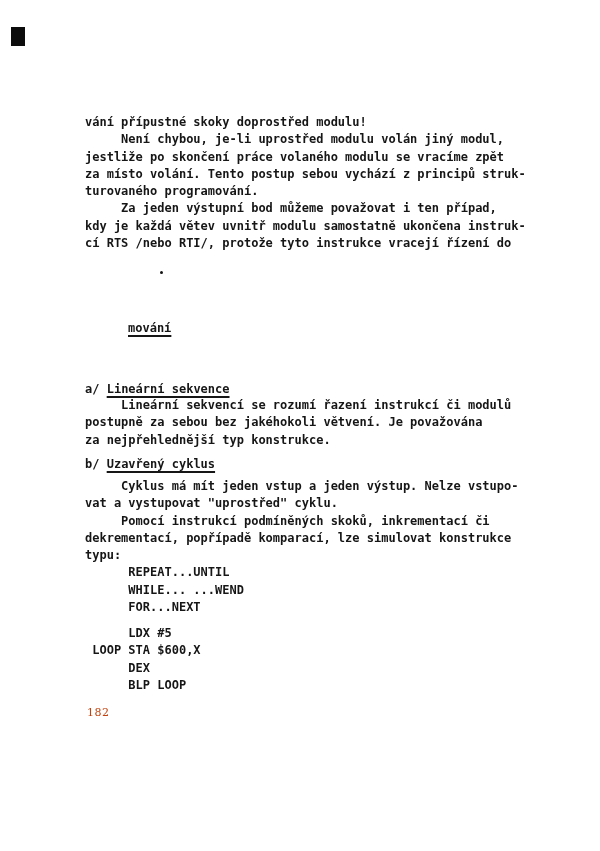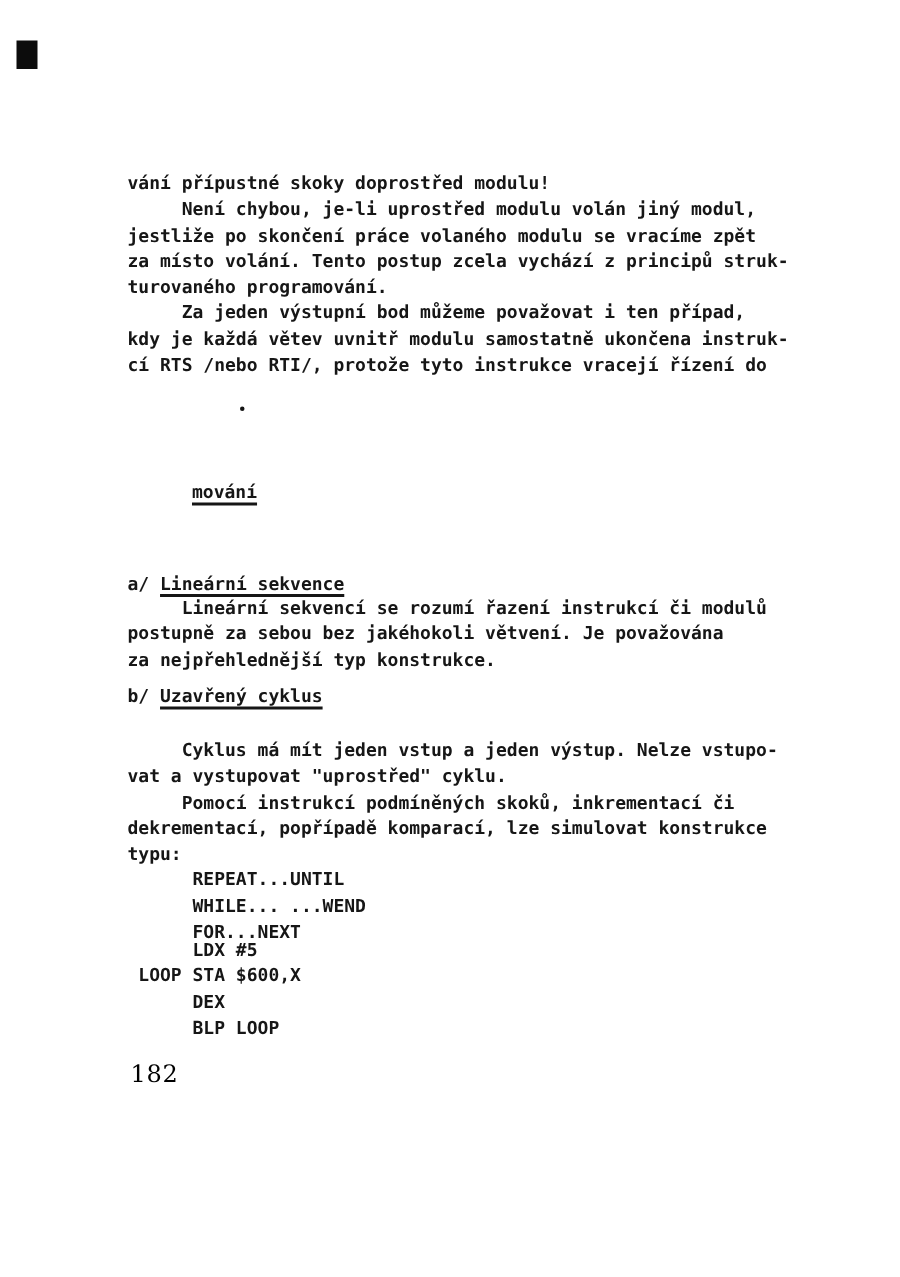--- a/index.html
+++ b/index.html
@@ -21,30 +21,30 @@
     text-decoration: underline;
     text-underline-offset: 3px;
     text-decoration-thickness: 1.5px;
   }
   .indent-cont { padding-left: 43px; }
   #blk-intro   { top: 114px; }
   #blk-heading { top: 318px; }
   #blk-a-title { top: 381px; }
   #blk-a-body  { top: 397px; }
   #blk-b-title { top: 456px; }
-  #blk-b-body  { top: 478px; margin-top: 14px; }
+  #blk-b-body  { top: 478px; }
   #blk-code    { top: 625px; }
   .page-number {
     position: absolute;
     left: 87px;
     top: 706px;
     font-family: "DejaVu Serif", serif;
     font-weight: 400;
-    font-size: 16px;
-    color: #000000;
+    font-size: 11px;
+    color: #c2410c;
     letter-spacing: 0.5px;
   }
   .corner-mark {
     position: absolute;
     left: 11px;
     top: 27px;
     width: 14px;
     height: 19px;
     background: #0c0c0c;
   }
@@ -63,21 +63,21 @@
 
 <div class="page">
 
   <div class="corner-mark"></div>
   <div class="ink-dot"></div>
 
   <div class="block" id="blk-intro">
     <div class="line">vání přípustné skoky doprostřed modulu!</div>
     <div class="line">     Není chybou, je-li uprostřed modulu volán jiný modul,</div>
     <div class="line">jestliže po skončení práce volaného modulu se vracíme zpět</div>
-    <div class="line">za místo volání. Tento postup zcela vychází z principů struk-</div>
+    <div class="line">za místo volání. Tento postup sebou vychází z principů struk-</div>
     <div class="line">turovaného programování.</div>
     <div class="line">     Za jeden výstupní bod můžeme považovat i ten případ,</div>
     <div class="line">kdy je každá větev uvnitř modulu samostatně ukončena instruk-</div>
     <div class="line">cí RTS /nebo RTI/, protože tyto instrukce vracejí řízení do</div>
   </div>
 
   <div class="block" id="blk-heading">
     <div class="hline indent-cont"><span class="u">mování</span></div>
   </div>
 

